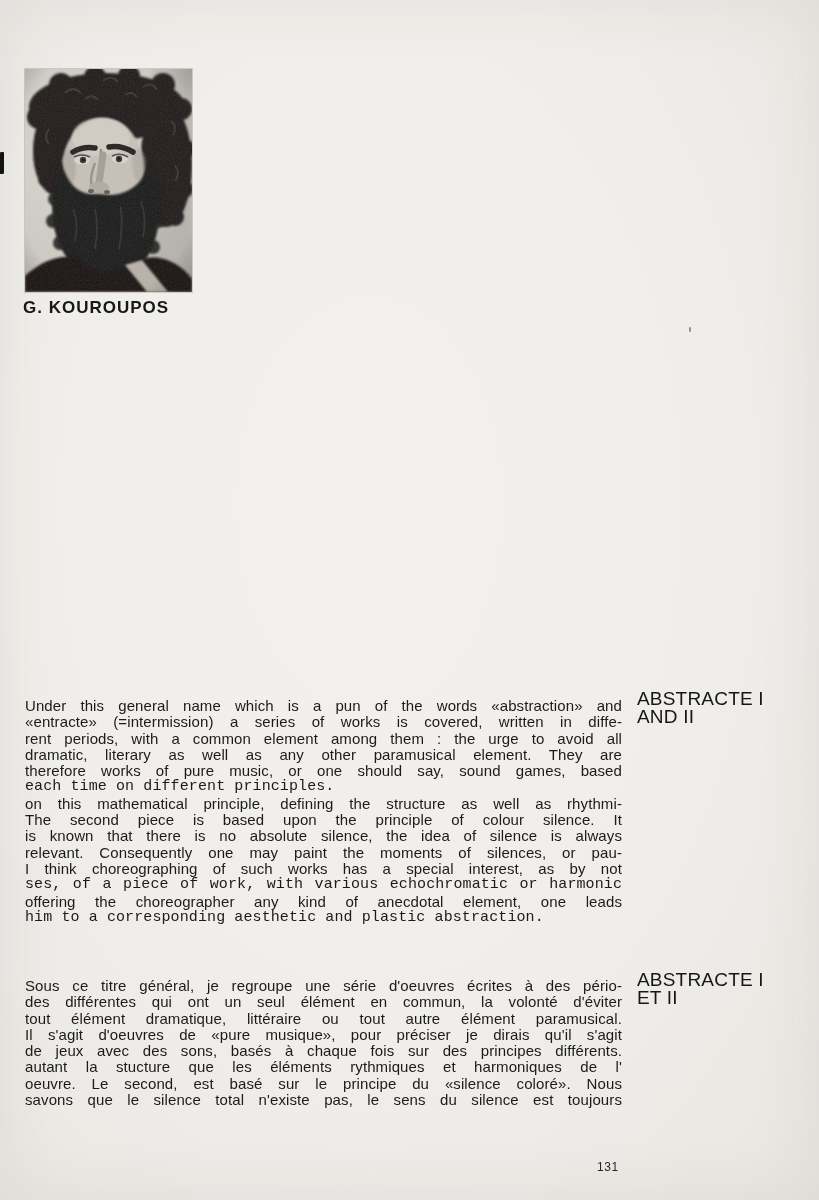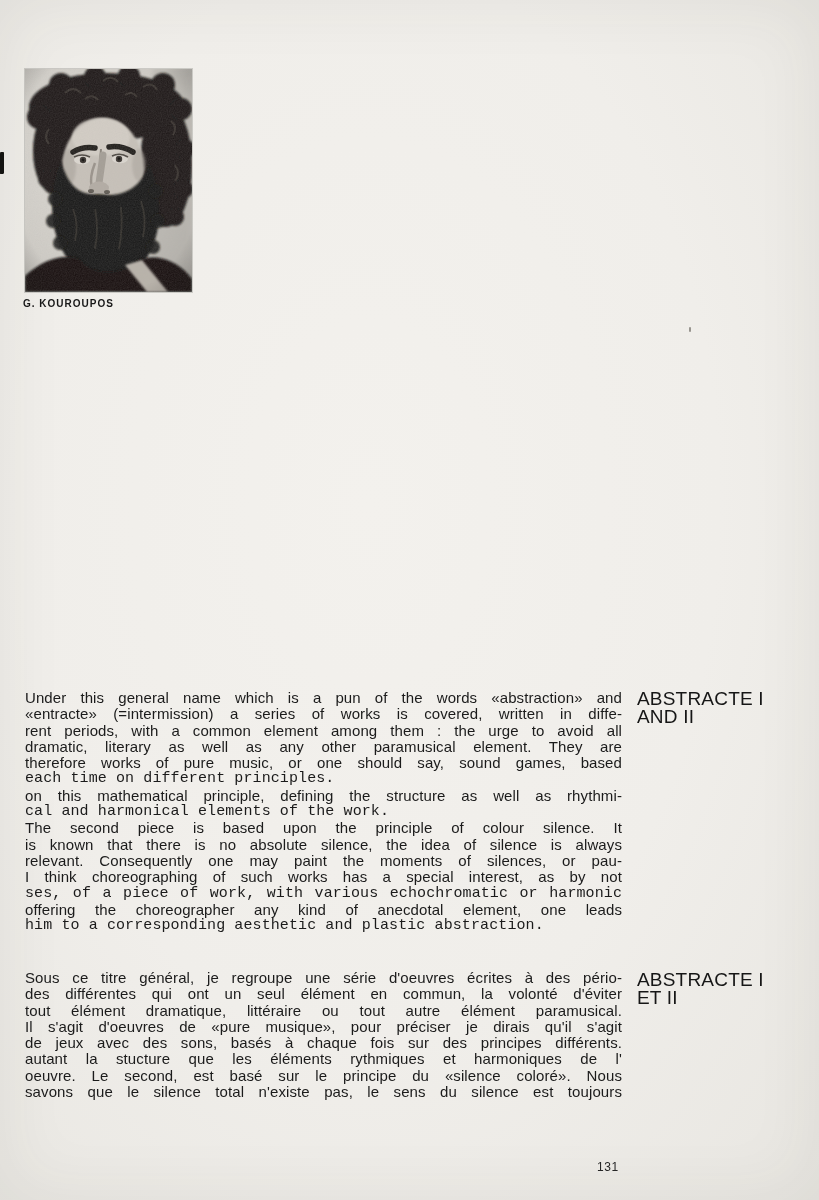--- a/index.html
+++ b/index.html
@@ -13,23 +13,23 @@
     position:absolute;inset:0;
     background:radial-gradient(ellipse at 45% 42%, #f3f1ed 0%, #f0eeea 55%, #e8e6e1 100%);
     box-shadow:inset 0 0 70px rgba(60,55,45,0.07);
   }
   
   .artifact-dash{position:absolute;left:0;top:152px;width:4px;height:22px;background:#131311;transform:skewY(-6deg);border-radius:1px;}
   .artifact-speck{position:absolute;left:689px;top:327px;width:2px;height:5px;background:#98958f;border-radius:1px;}
   
   .photo{position:absolute;left:25px;top:69px;width:167px;height:223px;margin:0;outline:1px solid rgba(40,38,34,0.18);}
   .photo svg{display:block;}
-  .caption{position:absolute;left:23px;top:298px;font-size:10px;font-weight:bold;letter-spacing:1px;color:#181818;}
-  
-  .textcol{position:absolute;left:25px;width:597px;font-size:15px;color:#1b1b1b;}
+  .caption{position:absolute;left:23px;top:298px;font-size:17px;font-weight:bold;letter-spacing:1px;color:#181818;}
+  
+  .textcol{position:absolute;left:25px;width:597px;font-size:15px;color:#1b1b1b;margin-top:8px;}
   .en-block{top:690px;}
   .fr-block{top:970px;}
   .tline{
     height:16.3px;line-height:16.3px;overflow:hidden;
     text-align:justify;text-align-last:justify;text-justify:inter-word;
     letter-spacing:0.1px;
   }
   .tline.end{text-align-last:left;font-family:Liberation Mono, monospace;}
   
   .margin-note{position:absolute;left:637px;width:170px;font-size:19px;line-height:18px;letter-spacing:0.2px;color:#161616;}
@@ -163,21 +163,20 @@
   </div>
 
   <div class="textcol en-block" id="english-lines">
       <div class="tline">Under this general name which is a pun of the words «abstraction» and</div>
       <div class="tline">«entracte» (=intermission) a series of works is covered, written in diffe-</div>
       <div class="tline">rent periods, with a common element among them : the urge to avoid all</div>
       <div class="tline">dramatic, literary as well as any other paramusical element. They are</div>
       <div class="tline">therefore works of pure music, or one should say, sound games, based</div>
       <div class="tline end">each time on different principles.</div>
       <div class="tline">on this mathematical principle, defining the structure as well as rhythmi-</div>
-      <div class="tline end">cal and harmonical elements of the work.</div>
       <div class="tline">The second piece is based upon the principle of colour silence. It</div>
       <div class="tline">is known that there is no absolute silence, the idea of silence is always</div>
       <div class="tline">relevant. Consequently one may paint the moments of silences, or pau-</div>
       <div class="tline">I think choreographing of such works has a special interest, as by not</div>
       <div class="tline end">ses, of a piece of work, with various echochromatic or harmonic ways.</div>
       <div class="tline">offering the choreographer any kind of anecdotal element, one leads</div>
       <div class="tline end">him to a corresponding aesthetic and plastic abstraction.</div>
     </div>
 
   <div class="margin-note fr">

